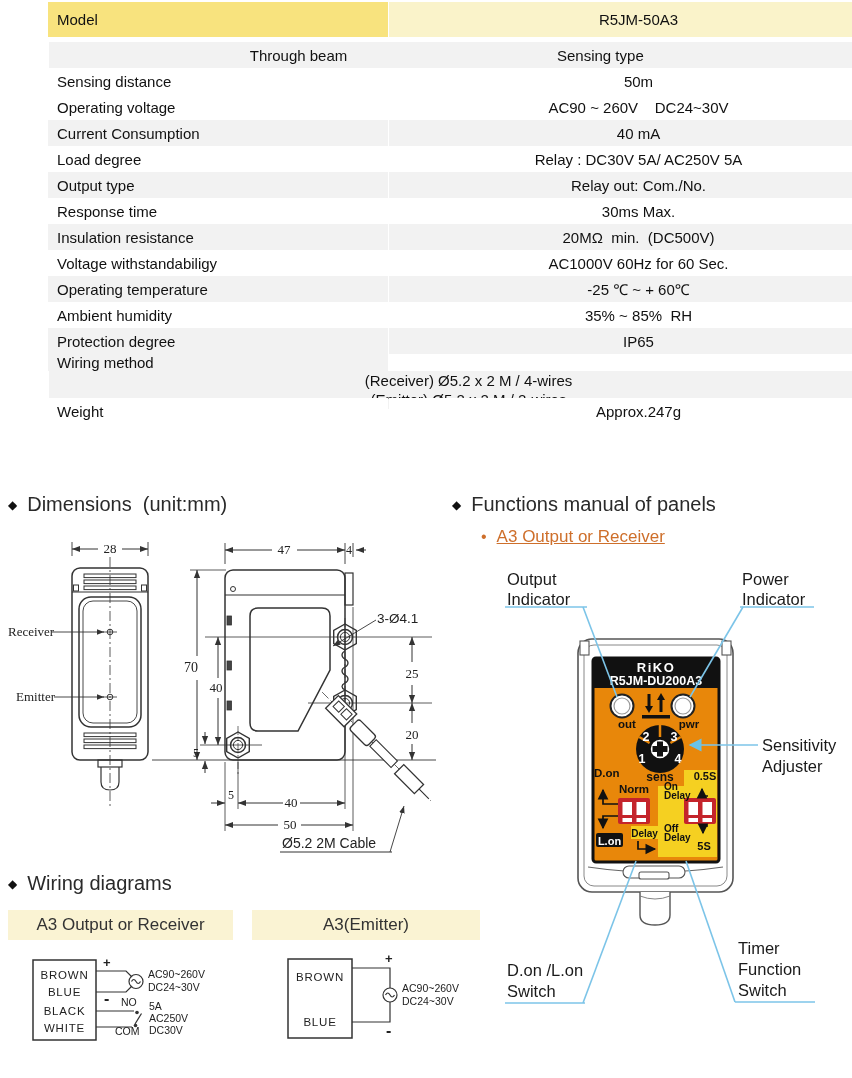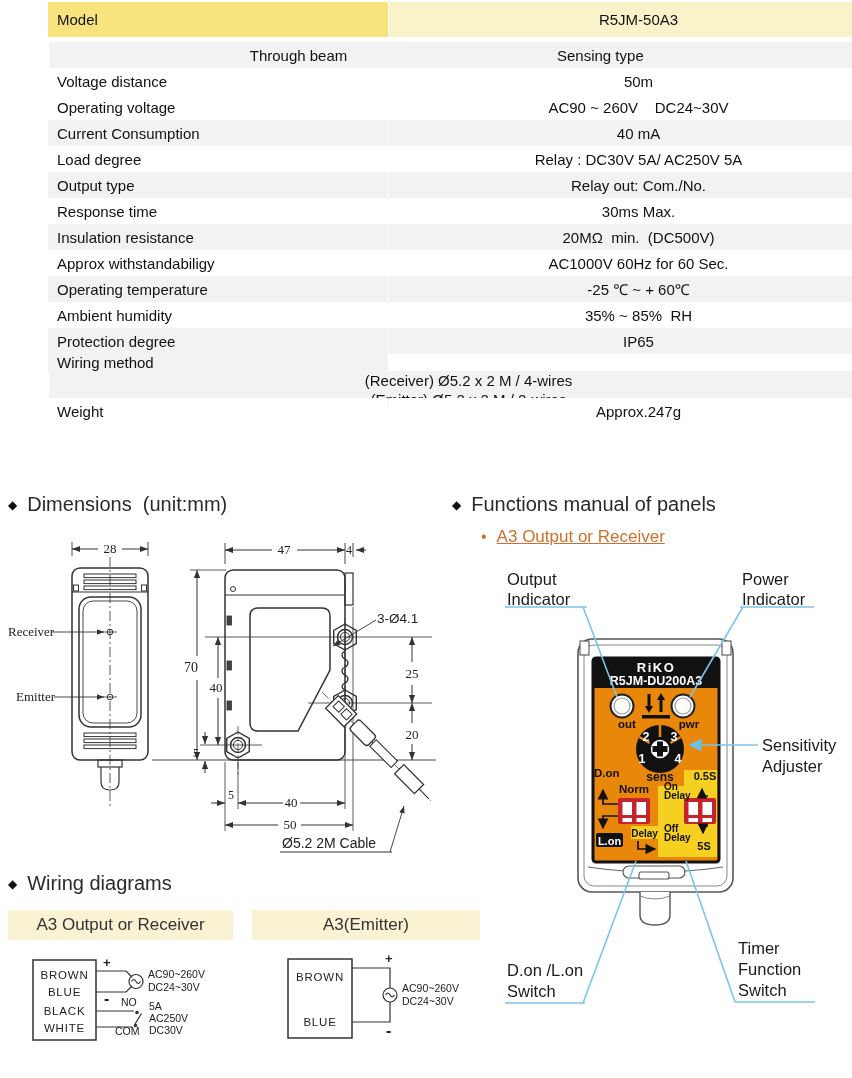--- a/index.html
+++ b/index.html
@@ -45,21 +45,21 @@
           <div class="vline">R5JM-50A3</div>
         </div>
       </div>
       <div class="spec-row gray normal">
         <div class="cell value">
           <div class="vline">Through beam</div>
         </div>
         <div class="cell label">Sensing type</div>
       </div>
       <div class="spec-row white normal">
-        <div class="cell label">Voltage distance</div>
+        <div class="cell label">Sensing distance</div>
         <div class="cell value">
           <div class="vline">50m</div>
         </div>
       </div>
       <div class="spec-row white normal">
         <div class="cell label">Operating voltage</div>
         <div class="cell value">
           <div class="vline">AC90 ~ 260V    DC24~30V</div>
         </div>
       </div>
@@ -87,21 +87,21 @@
           <div class="vline">30ms Max.</div>
         </div>
       </div>
       <div class="spec-row gray normal">
         <div class="cell label">Insulation resistance</div>
         <div class="cell value">
           <div class="vline">20MΩ  min.  (DC500V)</div>
         </div>
       </div>
       <div class="spec-row white normal">
-        <div class="cell label">Approx withstandabiligy</div>
+        <div class="cell label">Voltage withstandabiligy</div>
         <div class="cell value">
           <div class="vline">AC1000V 60Hz for 60 Sec.</div>
         </div>
       </div>
       <div class="spec-row gray normal">
         <div class="cell label">Operating temperature</div>
         <div class="cell value">
           <div class="vline">-25 ℃ ~ + 60℃</div>
         </div>
       </div>

